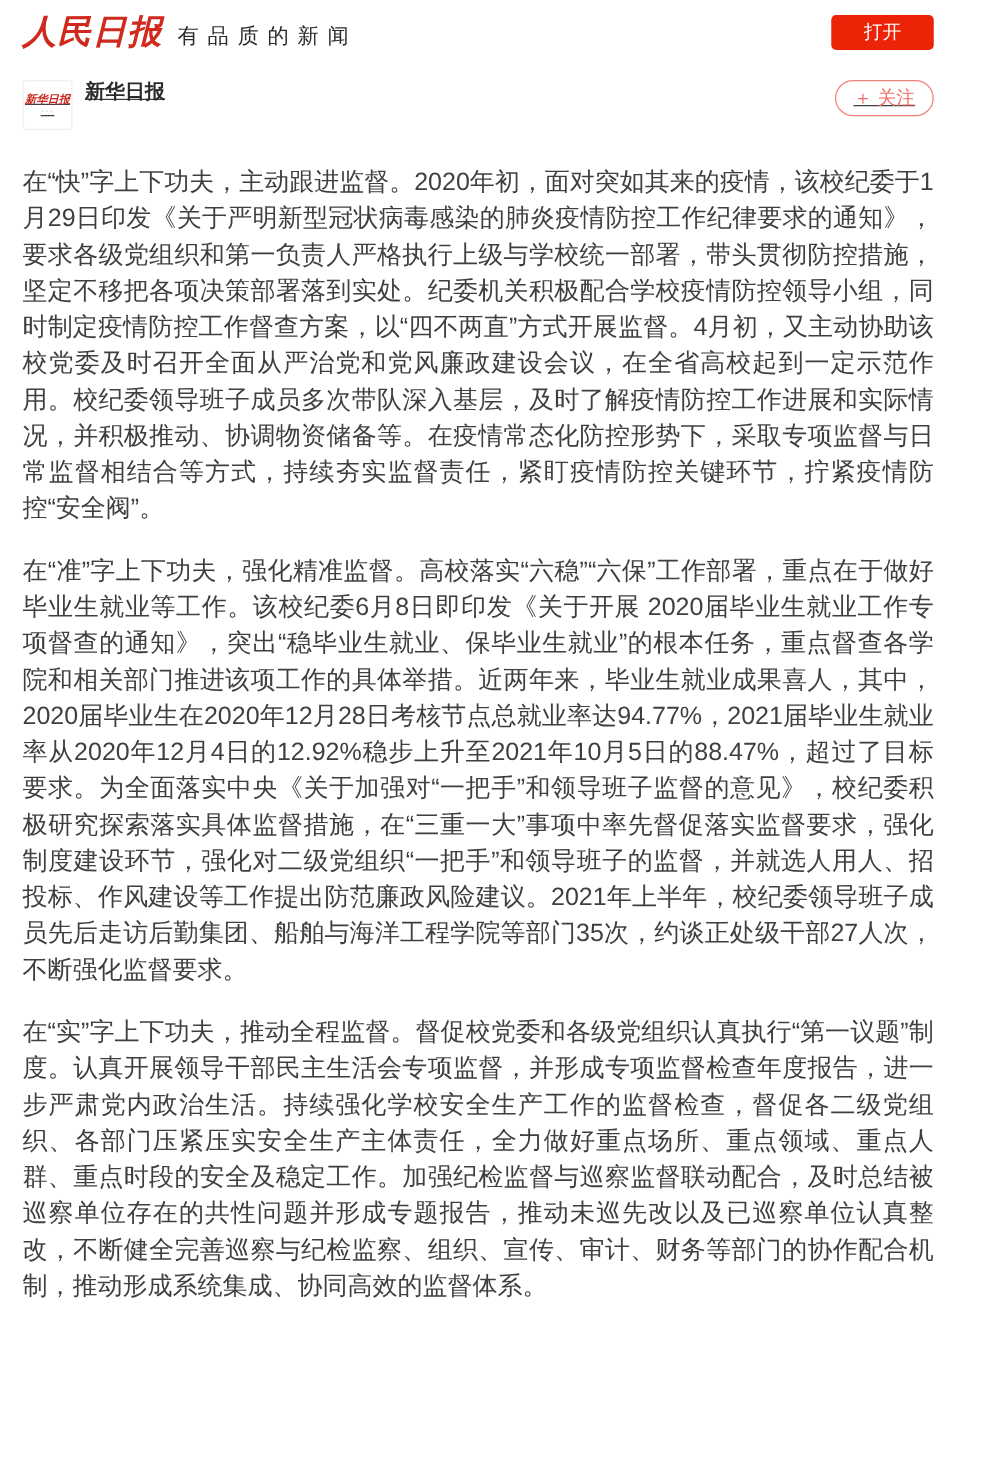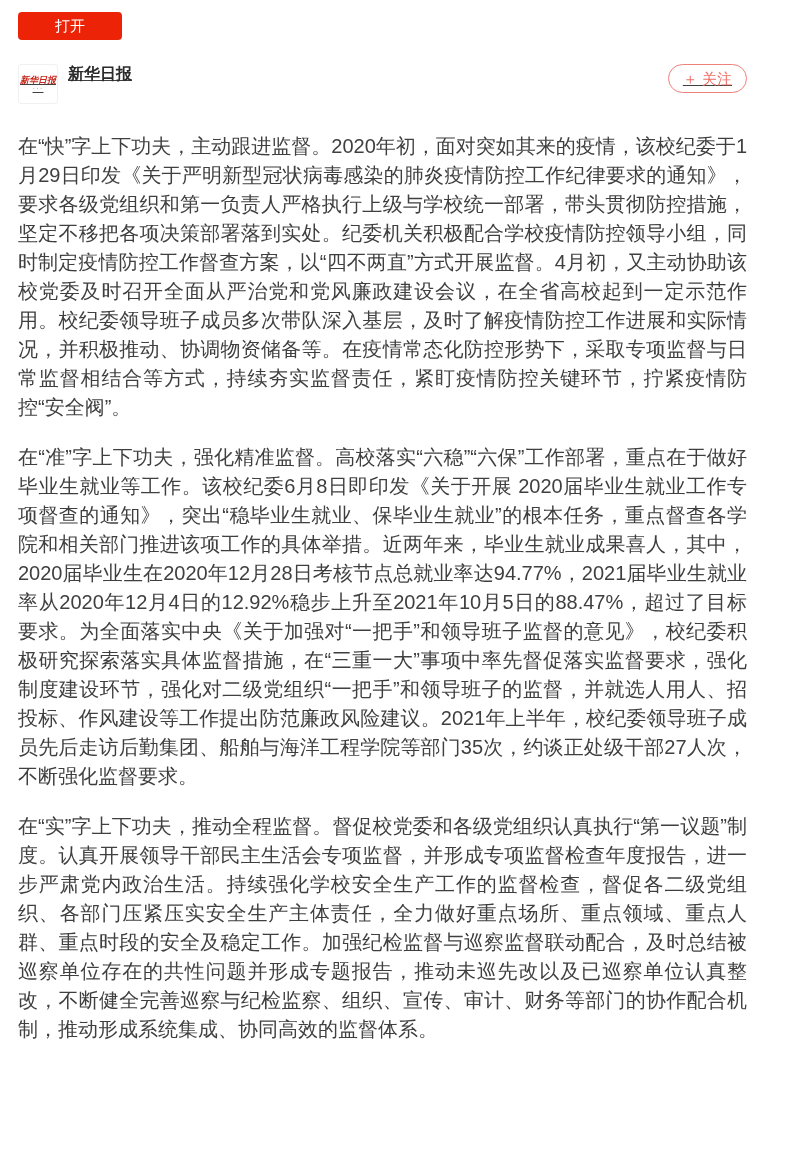--- a/index.html
+++ b/index.html
@@ -33,21 +33,21 @@
     line-height: 1;
   }
   .brand-tagline {
     margin-left: 12px;
     font-size: 17px;
     color: #2b2b2b;
     letter-spacing: 7px;
     font-weight: 500;
   }
   .open-btn {
-    width: 104px;
+    width: 82px;
     height: 28px;
     background: #ed2308;
     color: #ffffff;
     font-size: 15px;
     border: none;
     border-radius: 4px;
     cursor: pointer;
     font-family: inherit;
     line-height: 28px;
     text-align: center;
@@ -133,20 +133,24 @@
     text-align: justify;
   }
   .article-body p { margin: 0 0 21px 0; }
 </style>
 </head>
 <body>
 
 <div class="page">
 
   <div class="topbar">
+    <div class="brand">
+      <span class="brand-logo">人民日报</span>
+      <span class="brand-tagline">有品质的新闻</span>
+    </div>
     <button class="open-btn">打开</button>
   </div>
 
 
   <div class="author-row">
     <div class="avatar">
       <span class="avatar-text">新华日报</span>
       <span class="avatar-mark">···</span>
     </div>
     <div class="author-info">

